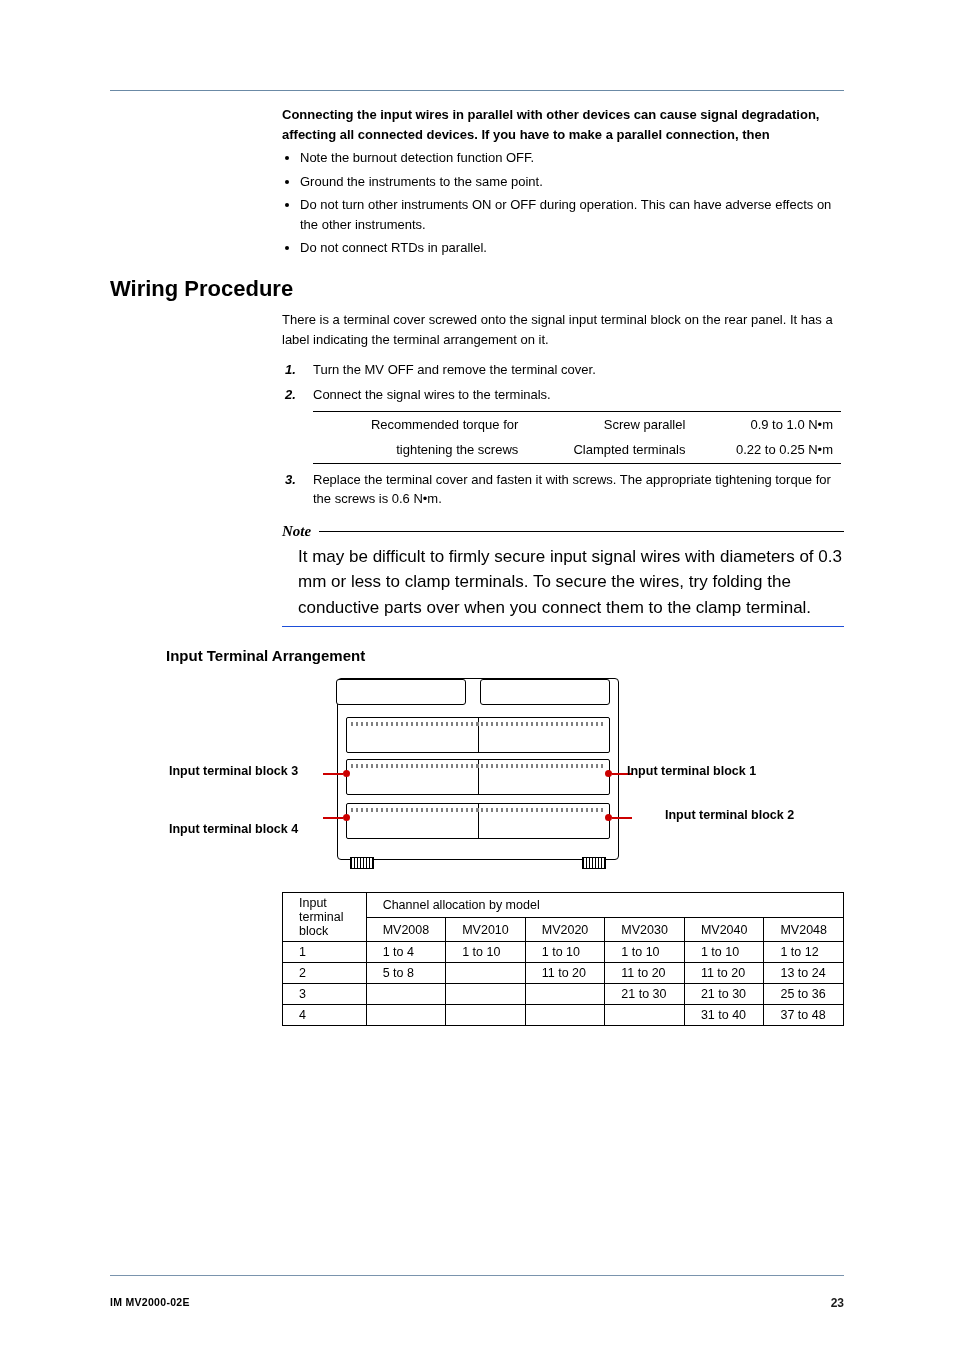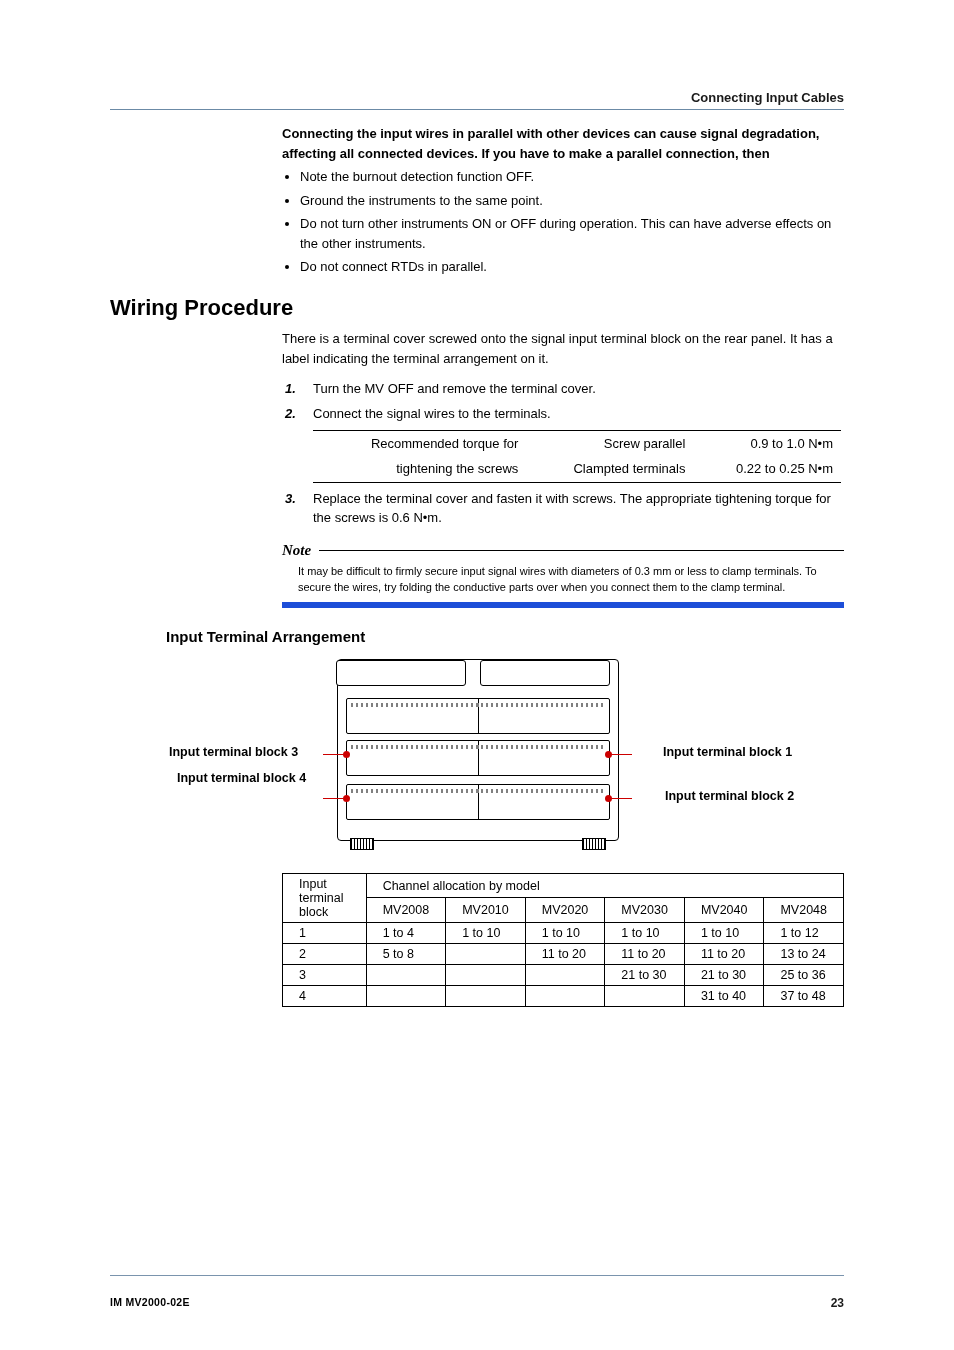--- a/index.html
+++ b/index.html
@@ -96,24 +96,24 @@
     font-weight: bold;
     font-size: 15px;
     font-family: Georgia, 'Times New Roman', serif;
   }
   .note-head .line {
     flex: 1;
     height: 1px;
     background: #000;
   }
   .note-body {
-    font-size: 11px;
+    font-size: 17px;
     line-height: 1.5;
     padding: 4px 0 6px 16px;
-    border-bottom: 6px solid #1d4ed8;
+    border-bottom: 1px solid #1d4ed8;
   }
 
   .h3 {
     font-size: 15px;
     font-weight: bold;
     margin: 14px 0 10px 56px;
   }
 
   
   .diagram-wrap {
@@ -187,27 +187,27 @@
     font-weight: bold;
     font-size: 12.5px;
     white-space: nowrap;
   }
   
   .dot3 { top: 96px; left: 136px; }
   .dot4 { top: 140px; left: 136px; }
   .lead3 { top: 99px; left: 116px; width: 20px; }
   .lead4 { top: 143px; left: 116px; width: 20px; }
   .lbl3 { top: 90px; left: -38px; }
-  .lbl4 { top: 116px; left: -38px; margin-left: 8px; }
+  .lbl4 { top: 148px; left: -38px; }
   
   .dot1 { top: 96px; left: 398px; }
   .dot2 { top: 140px; left: 398px; }
   .lead1 { top: 99px; left: 405px; width: 20px; }
   .lead2 { top: 143px; left: 405px; width: 20px; }
-  .lbl1 { top: 90px; left: 456px; }
+  .lbl1 { top: 90px; left: 420px; }
   .lbl2 { top: 134px; left: 458px; }
 
   table.grid {
     border-collapse: collapse;
     font-size: 12.5px;
     margin-left: 172px;
     width: 562px;
   }
   table.grid th, table.grid td {
     border: 1px solid #000;
@@ -227,21 +227,20 @@
     padding-top: 20px;
   }
   .footer .left { font-weight: bold; letter-spacing: .3px; }
   .footer .right { font-weight: bold; color: #1a1a1a; font-size: 12px; }
 </style>
 </head>
 <body>
 
 <div class="page">
 
-  <div class="header-right">Connecting Input Cables</div>
   <hr class="header-rule">
 
   <div class="indented">
     <p class="bold-para">Connecting the input wires in parallel with other devices can cause signal degradation, affecting all connected devices. If you have to make a parallel connection, then</p>
     <ul class="bullets">
       <li>Note the burnout detection function OFF.</li>
       <li>Ground the instruments to the same point.</li>
       <li>Do not turn other instruments ON or OFF during operation. This can have adverse effects on the other instruments.</li>
       <li>Do not connect RTDs in parallel.</li>
     </ul>

